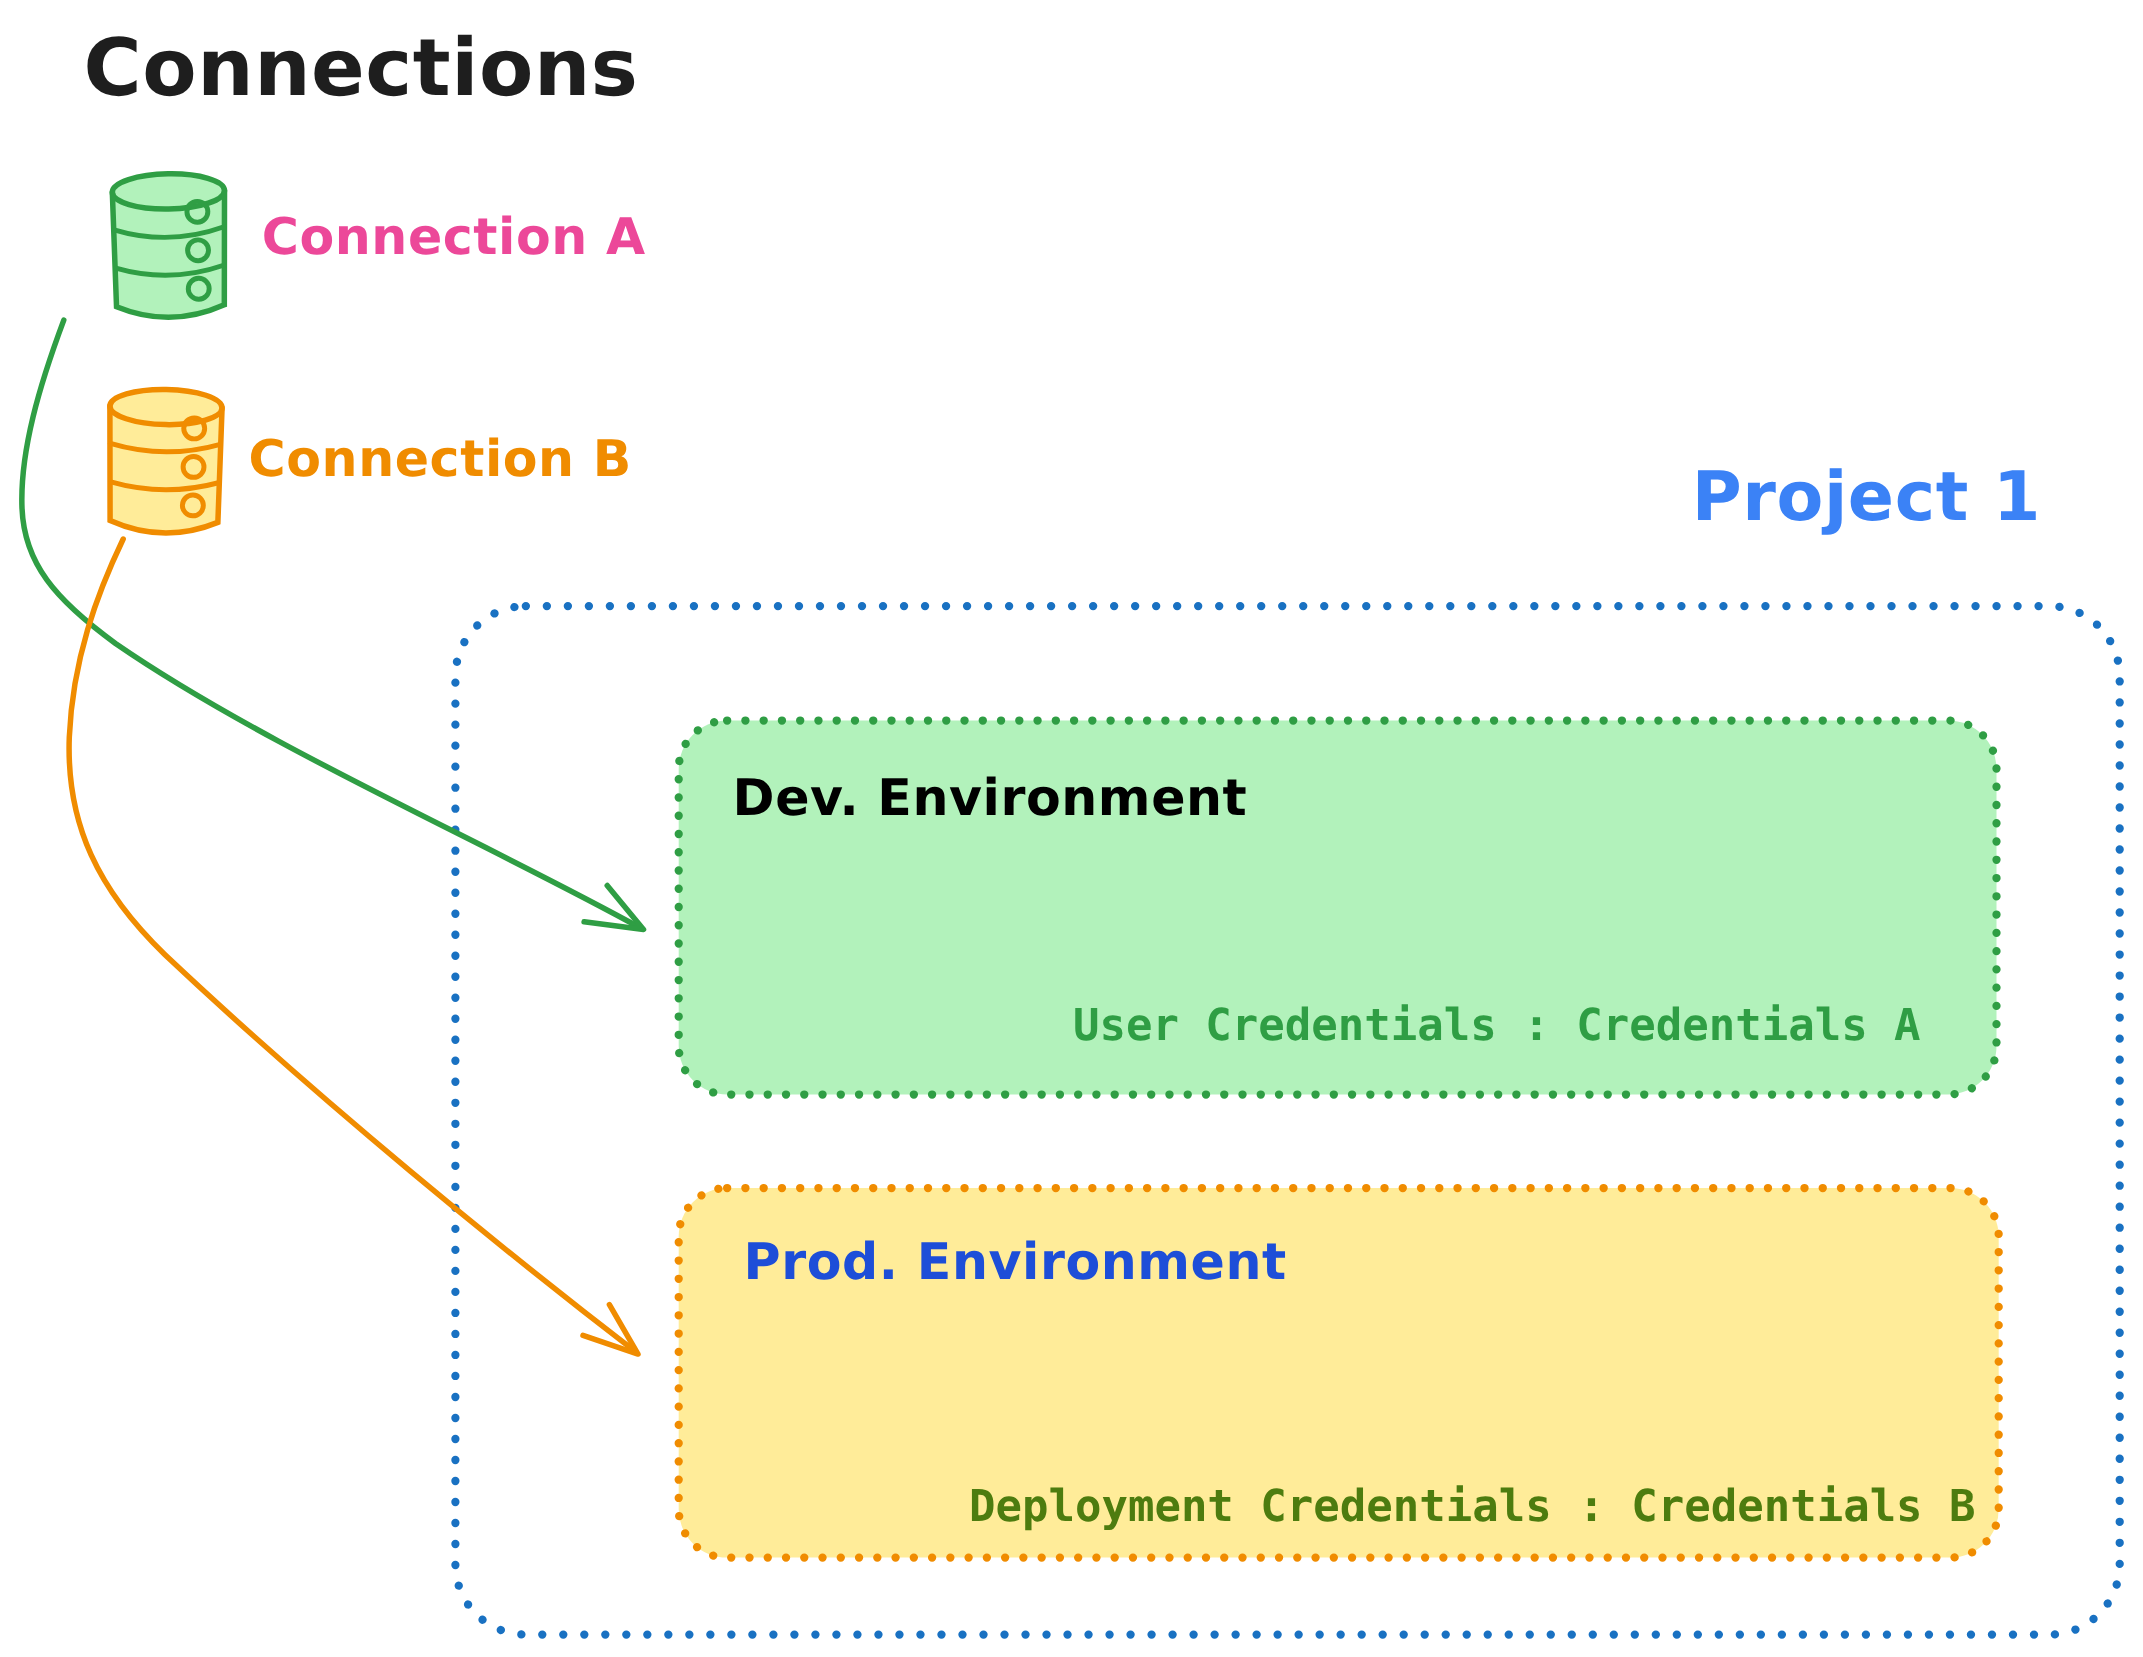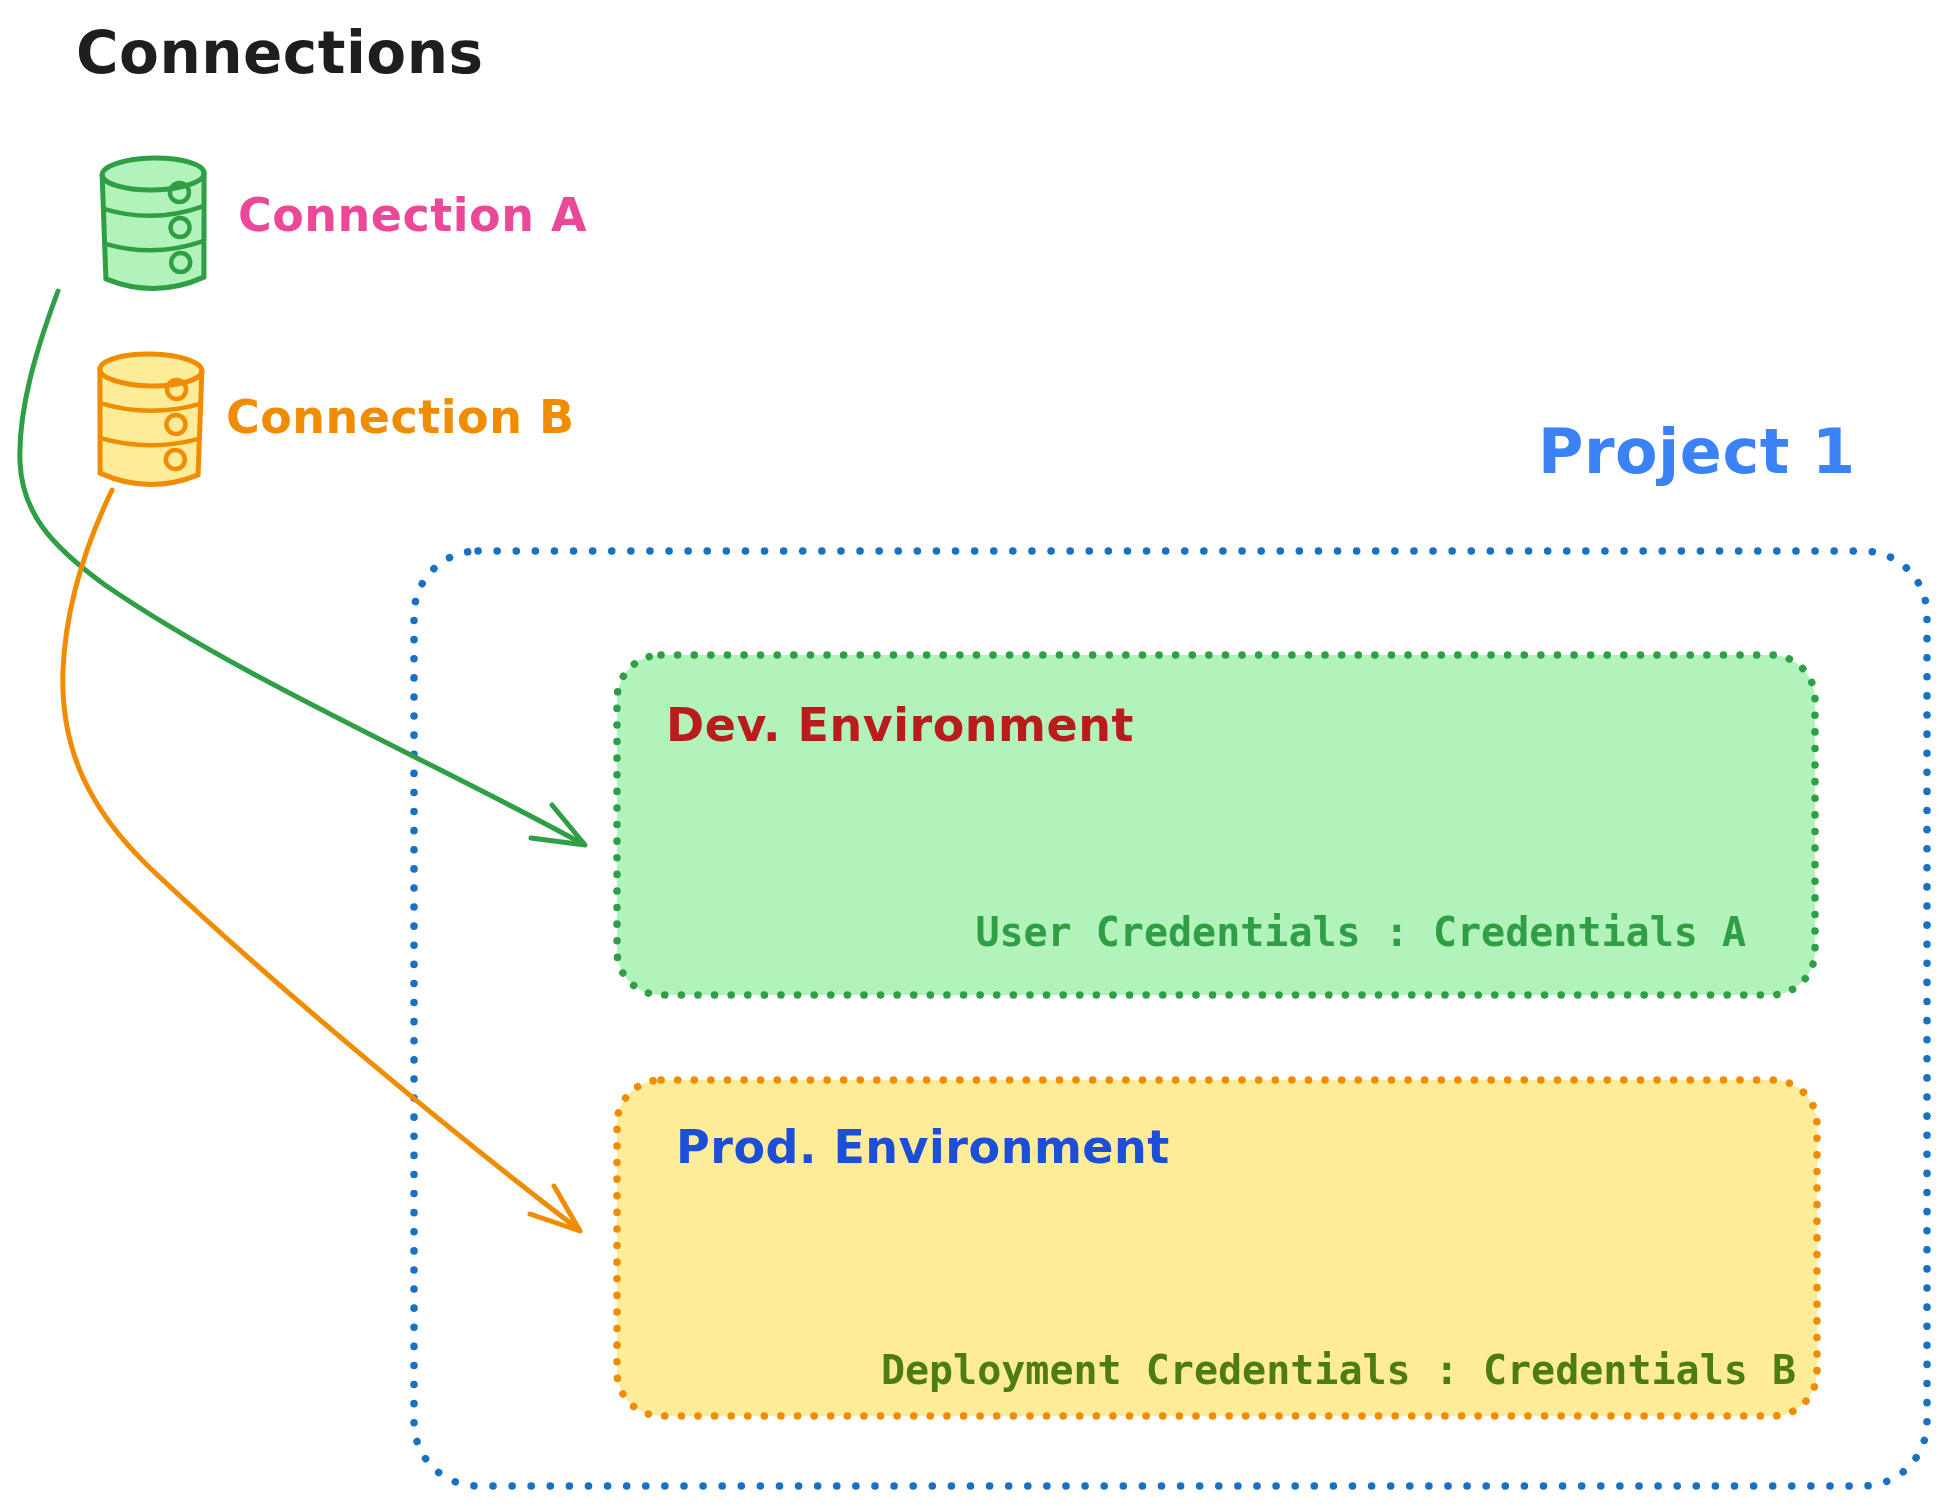--- a/index.html
+++ b/index.html
@@ -16,25 +16,25 @@
     left: 0; top: 0;
     width: 1948px; height: 1506px;
   }
   .label {
     position: absolute;
     line-height: 1.1;
     white-space: nowrap;
     font-weight: 700;
     letter-spacing: 0.5px;
   }
-  .title-black   { left: 76px;  top: 22px;   font-size: 58px; color: #1e1e1e; }
+  .title-black   { left: 76px;  top: 22px;   font-size: 72px; color: #1e1e1e; }
   .conn-a-label  { left: 238px; top: 190px;  font-size: 46px; color: #ec4899; }
   .conn-b-label  { left: 226px; top: 392px;  font-size: 46px; color: #f08c00; text-align: right; }
   .project-title { left: 1538px; top: 418px; font-size: 62px; color: #3b82f6; }
-  .dev-title     { left: 666px; top: 700px;  font-size: 46px; color: #b91c1c; }
+  .dev-title     { left: 666px; top: 700px;  font-size: 46px; color: #000000; }
   .prod-title    { left: 676px; top: 1122px; font-size: 46px; color: #1d4ed8; }
   .cred {
     position: absolute;
     font-family: "DejaVu Sans Mono", monospace;
     font-weight: 700;
     font-size: 40px;
     line-height: 1;
     white-space: nowrap;
   }
   .dev-cred  { right: 202px; top: 912px;  color: #2f9e44; }

